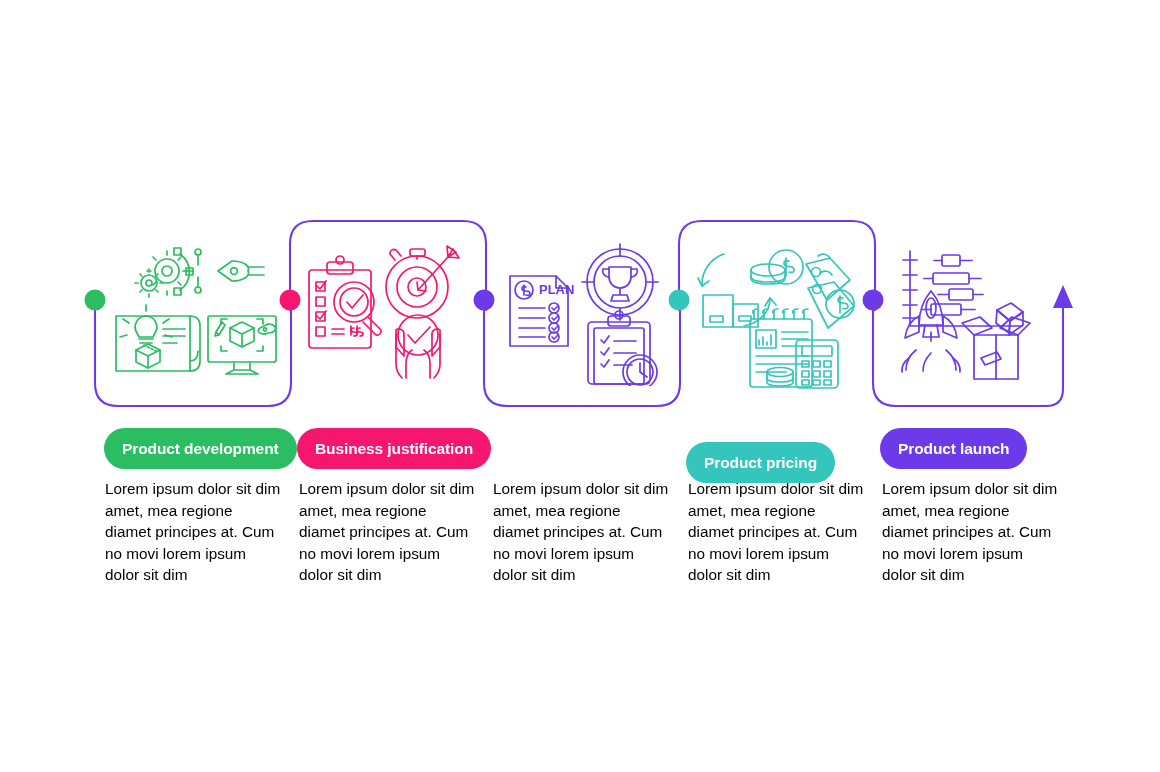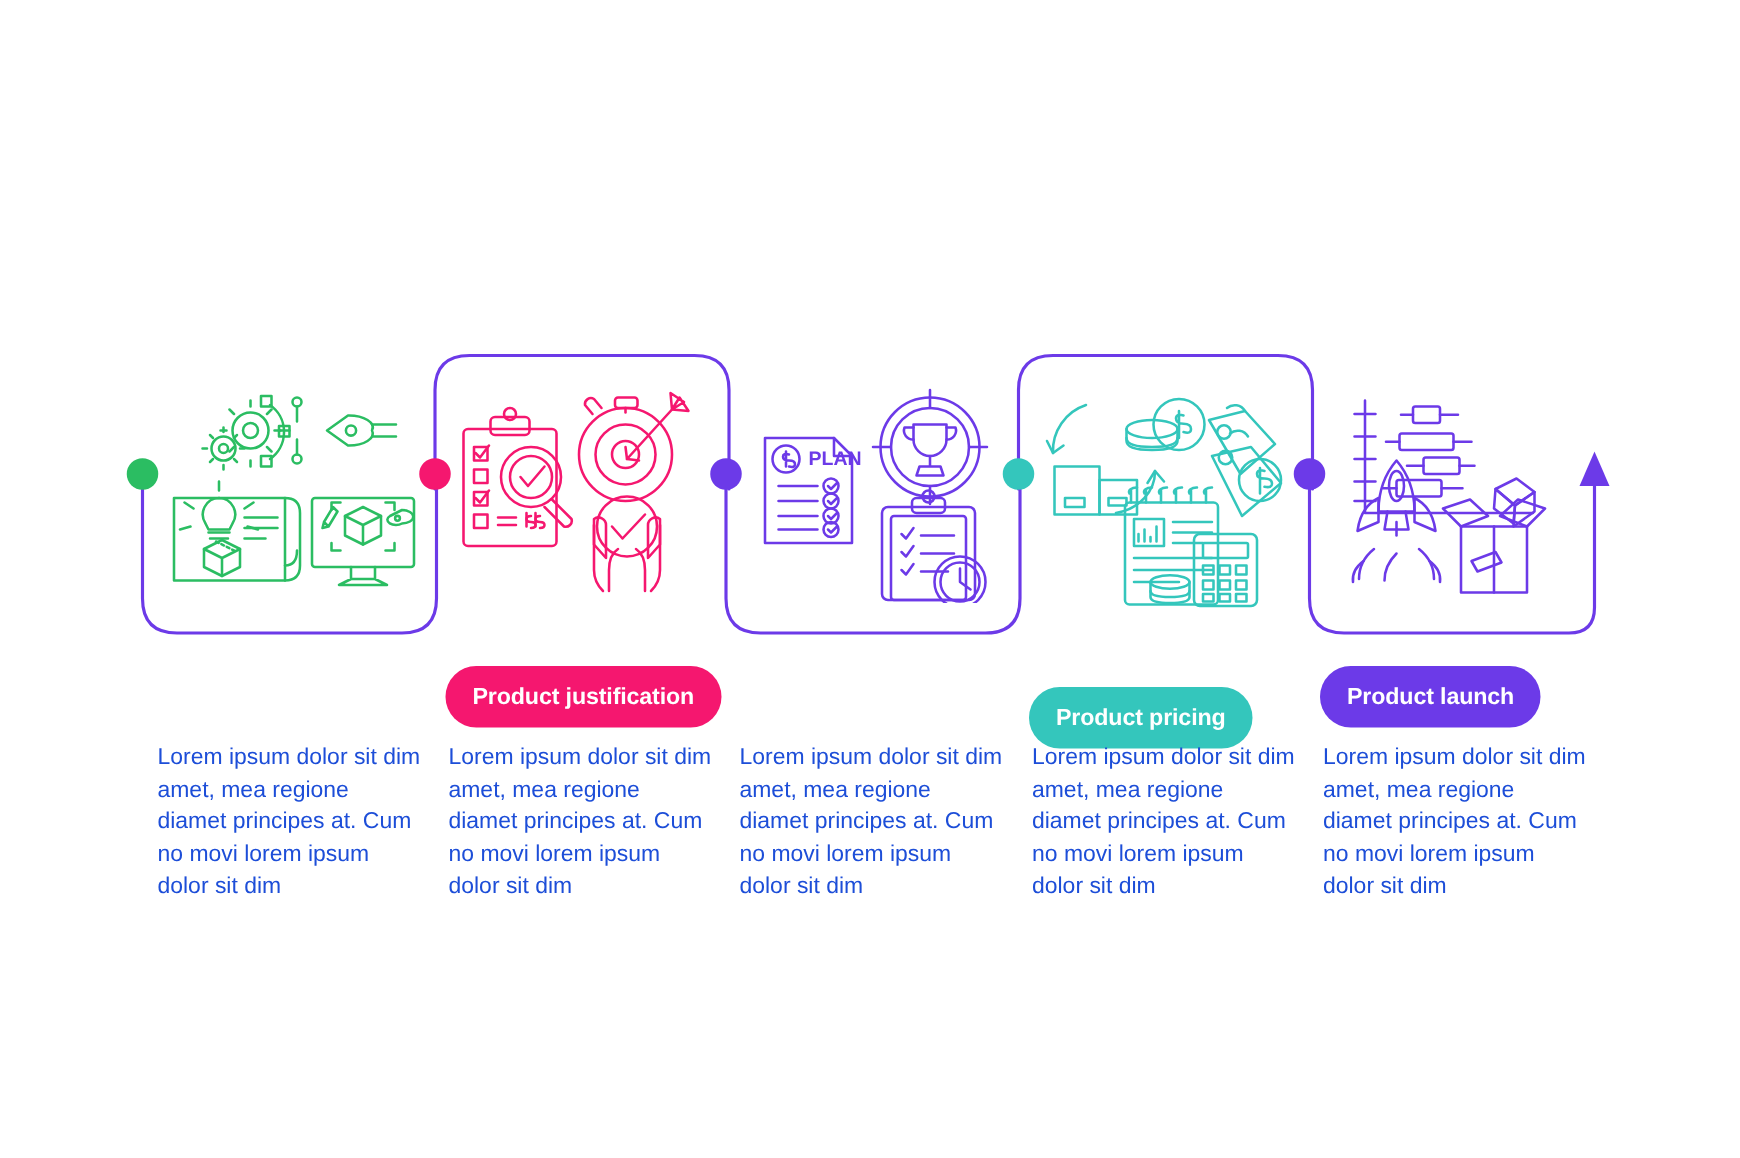--- a/index.html
+++ b/index.html
@@ -10,21 +10,21 @@
   body {
     width: 1160px;
     height: 772px;
     font-family: "Liberation Sans", sans-serif;
     overflow: hidden;
     position: relative;
   }
   #infographic {
     position: absolute;
     left: 0;
-    top: 16px;
+    top: 0;
     width: 1160px;
     height: 680px;
   }
   .stage {
     position: absolute;
     top: 0;
     left: 0;
     width: 1160px;
     height: 772px;
   }
@@ -51,21 +51,21 @@
     display: flex;
     align-items: center;
     justify-content: center;
     box-sizing: border-box;
     padding: 0 18px;
     white-space: nowrap;
   }
   .step-desc {
     position: absolute;
     width: 176px;
-    color: #1d4ed8;
+    color: #000000;
     font-size: 15.3px;
     line-height: 21.5px;
     font-family: "Liberation Sans", sans-serif;
   }
 </style>
 </head>
 <body>
 
 <div id="infographic">
   <div class="stage">
@@ -314,22 +314,25 @@
         <path d="M130 89 l12 -12 l-18 -6 l-12 11 z"></path>
         <path d="M86 89 h44"></path>
         <path d="M108 89 v44"></path>
         <path d="M93 112 l16 -6 l4 7 l-16 6 z"></path>
         <path d="M109 64 l14 -7 l12 9 l-13 9 z"></path>
         <path d="M109 64 l13 11 l-1 12 l-13 -10 z"></path>
         <path d="M122 75 l13 -9 v13 l-14 10z"></path>
       </g>
     </svg>
 
+    <div class="step-pill" style="left:104px; top:428px; background:#2bbd62;">
+      <span>Product development</span>
+    </div>
     <div class="step-pill" style="left:297px; top:428px; background:#f5176f;">
-      <span>Product justification</span>
+      <span>Business justification</span>
     </div>
     <div class="step-pill" style="left:686px; top:428px; background:#34c6bc;margin-top:14px;">
       <span>Product pricing</span>
     </div>
     <div class="step-pill" style="left:880px; top:428px; background:#6c3ae8;">
       <span>Product launch</span>
     </div>
 
     <div class="step-desc" style="left:105px; top:478px;">Lorem ipsum dolor sit dim amet, mea regione diamet principes at. Cum no movi lorem ipsum dolor sit dim</div>
     <div class="step-desc" style="left:299px; top:478px;">Lorem ipsum dolor sit dim amet, mea regione diamet principes at. Cum no movi lorem ipsum dolor sit dim</div>

